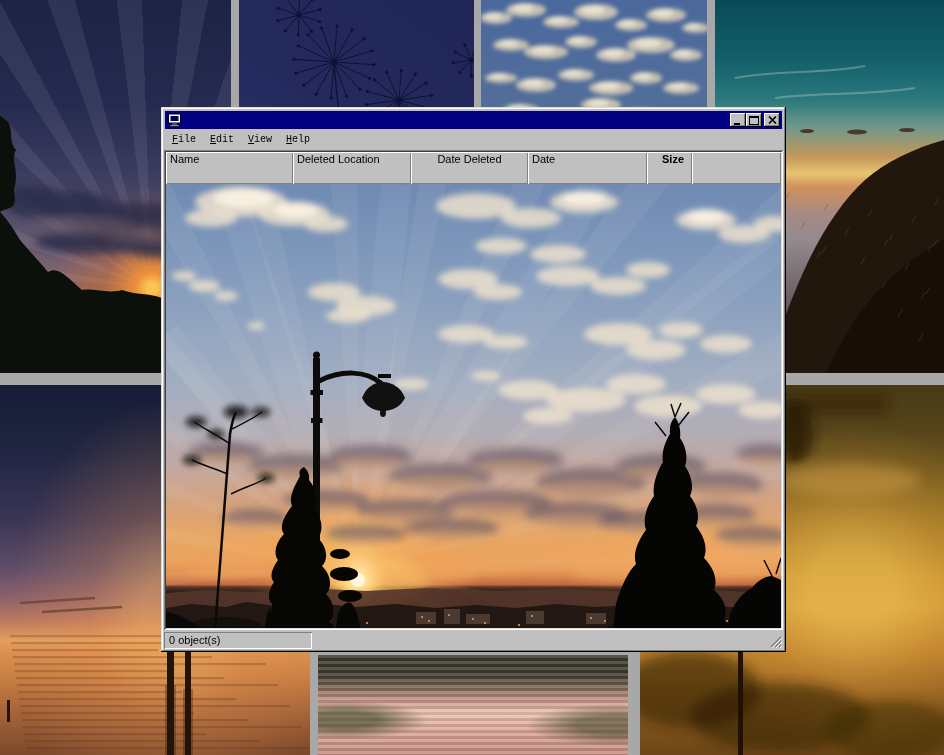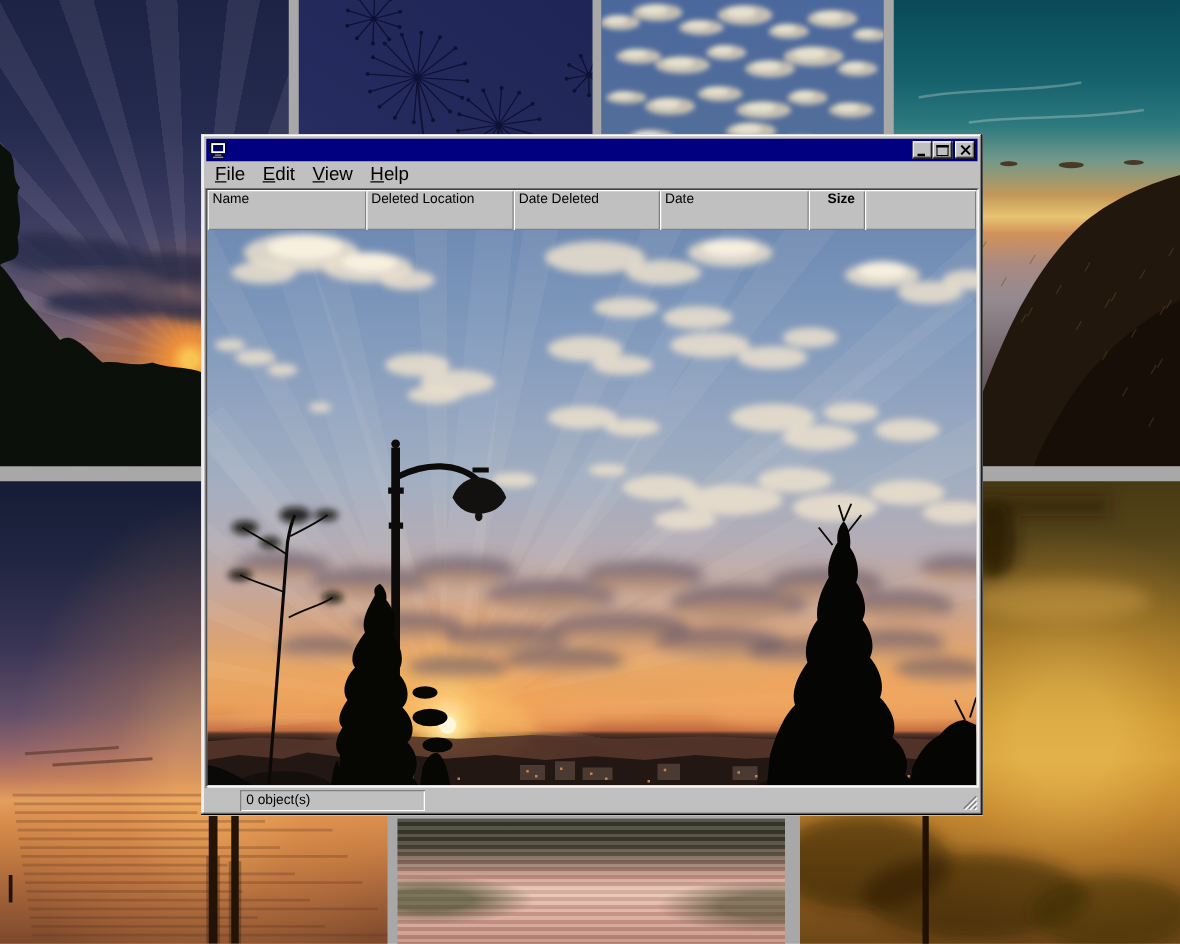--- a/index.html
+++ b/index.html
@@ -45,40 +45,40 @@
   .title-icon{width:16px;height:14px;flex:0 0 auto;}
   .title-text{flex:1;color:#fff;font-size:11px;font-weight:bold;padding-left:3px;
     white-space:nowrap;overflow:hidden;}
   .tb-btns{display:flex;align-items:center;gap:0;}
   .tb-btn{width:16px;height:14px;background:#c0c0c0;position:relative;
     box-shadow: inset -1px -1px 0 #000, inset 1px 1px 0 #fff, inset -2px -2px 0 #808080;
     display:flex;align-items:center;justify-content:center;}
   .tb-btn.close{margin-left:2px;}
   .glyph-min{width:6px;height:2px;background:#000;margin-top:7px;margin-right:2px;}
   .menubar{height:21px;display:flex;align-items:center;padding-left:1px;}
-  .menu-item{font-size:15px;color:#000;padding:2px 7px 3px 7px;}
+  .menu-item{font-size:10px;color:#000;padding:2px 7px 3px 7px;font-family:Liberation Mono, monospace;}
   .listview{height:480px;background:#c0c0c0;padding:2px;box-sizing:border-box;
     display:flex;flex-direction:column;
     box-shadow: inset 1px 1px 0 #808080, inset -1px -1px 0 #fff,
                 inset 2px 2px 0 #404040, inset -2px -2px 0 #dcdcdc;}
   .header-row{height:32px;display:flex;flex:0 0 auto;}
   .header-cell{box-sizing:border-box;background:#c0c0c0;font-size:11px;color:#000;
     padding:1px 4px 0 4px;white-space:nowrap;overflow:hidden;
     box-shadow: inset 1px 1px 0 #fff, inset -1px -1px 0 #808080;}
   .header-cell.align-right{text-align:right;padding-right:8px;}
   .client{flex:1;position:relative;overflow:hidden;
     background:
       radial-gradient(circle at 31.2% 86.6%, rgba(255,252,230,.95) 0 5px, rgba(255,224,130,.9) 12px, rgba(255,190,80,.55) 30px, rgba(250,160,70,.3) 60px, rgba(240,140,70,0) 112px),
       repeating-conic-gradient(from 200deg at 31.2% 86.6%, rgba(255,240,220,.06) 0deg 4deg, rgba(255,255,255,0) 4deg 13deg),
       linear-gradient(180deg,#6f8ab3 0%,#7d97bb 15%,#8fa3c0 30%,#a2aec1 45%,#b3adb6 56%,#c3a89f 64%,#d6a37e 72%,#e7a765 79%,#eaa25c 85%,#e08f51 88%,#c06a40 90.2%,#55352a 90.8%,#2a1b15 92%,#1c1310 100%);}
   .client svg{position:absolute;inset:0;}
   .statusbar{margin-top:2px;height:17px;display:flex;gap:2px;position:relative;}
   .status-panel{box-sizing:border-box;font-size:11px;color:#000;padding:2px 0 0 5px;
     box-shadow: inset 1px 1px 0 #808080, inset -1px -1px 0 #fff;white-space:nowrap;}
-  .status-panel.p1{width:148px;margin-left:28px;}
+  .status-panel.p1{width:148px;}
   .status-panel.p2{flex:1;}
   .grip{position:absolute;right:1px;bottom:1px;width:13px;height:13px;}
   u{text-decoration:underline;}
 </style>
 </head>
 <body>
 
 <div class="desktop">
 
   <div class="tile" id="tileA">
@@ -447,21 +447,21 @@
         <span class="menu-item"><u>F</u>ile</span>
         <span class="menu-item"><u>E</u>dit</span>
         <span class="menu-item"><u>V</u>iew</span>
         <span class="menu-item"><u>H</u>elp</span>
       </div>
 
     <div class="listview">
       <div class="header-row" id="headerrow">
           <div class="header-cell" style="width: 127px;">Name</div>
           <div class="header-cell" style="width: 118px;">Deleted Location</div>
-          <div class="header-cell" style="width: 117px;">Date Deleted</div>
+          <div class="header-cell" style="width: 117px; text-align: center;">Date Deleted</div>
           <div class="header-cell" style="width: 119px;">Date</div>
           <div class="header-cell align-right" style="width: 45px; font-weight: bold;">Size</div>
           <div class="header-cell" style="width: 89px; flex: 1 1 0%;"></div>
         </div>
 
       <div class="client">
         <svg id="svgClient" viewBox="0 0 615 459" preserveAspectRatio="none">
           <defs>
             <filter id="f3">
                 <feGaussianBlur stdDeviation="3"></feGaussianBlur>

